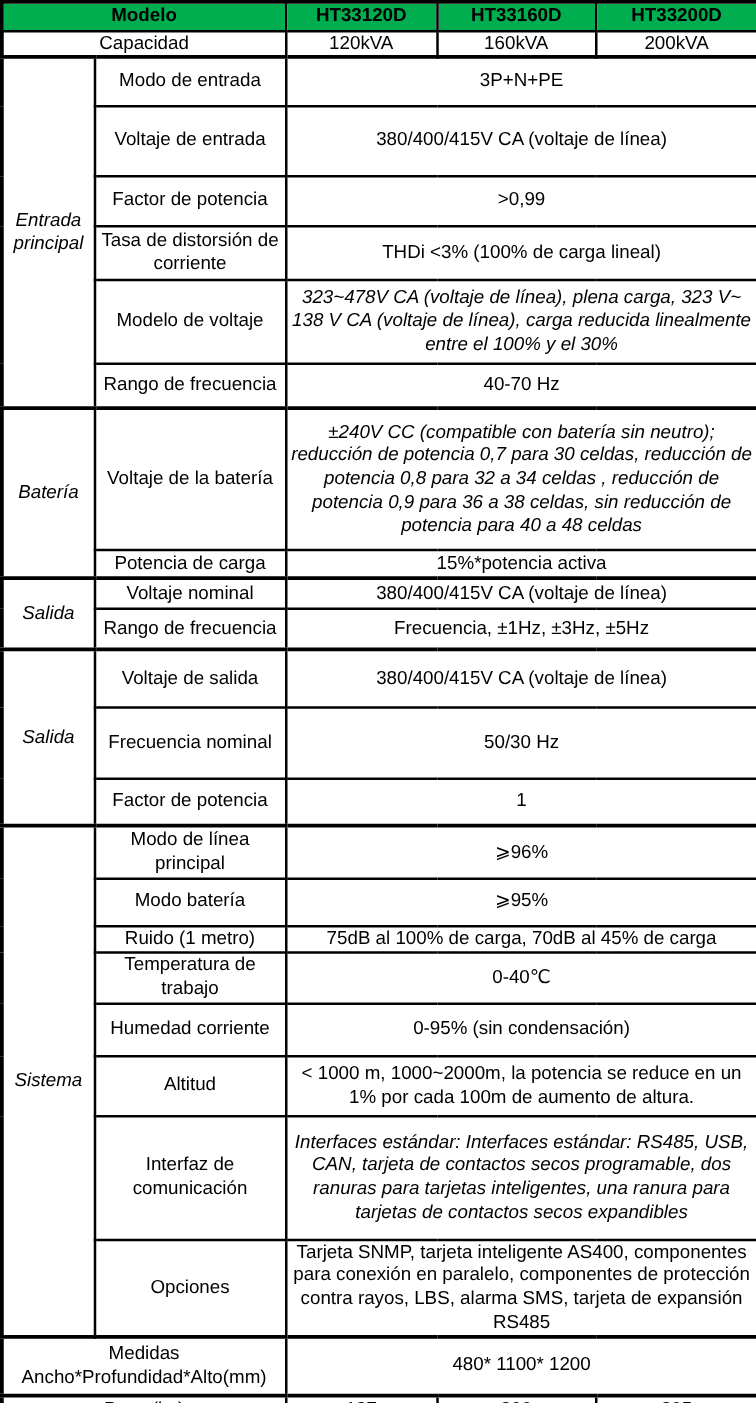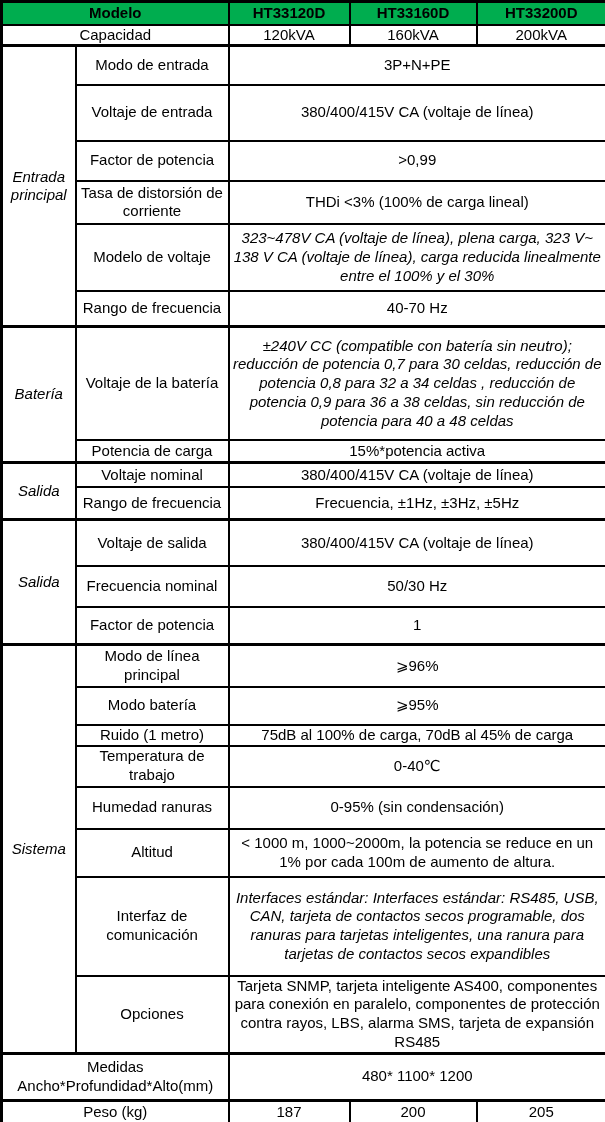--- a/index.html
+++ b/index.html
@@ -108,21 +108,21 @@
     <tr style="height:33px">
       <td class="lbl">Rango de frecuencia</td>
       <td colspan="3" class="val">Frecuencia, ±1Hz, ±3Hz, ±5Hz</td>
     </tr>
 
     <tr class="thick" style="height:46px">
       <td rowspan="3" class="cat">Salida</td>
       <td class="lbl">Voltaje de salida</td>
       <td colspan="3" class="val">380/400/415V CA (voltaje de línea)</td>
     </tr>
-    <tr style="height:41px">
+    <tr style="height:57px">
       <td class="lbl">Frecuencia nominal</td>
       <td colspan="3" class="val">50/30 Hz</td>
     </tr>
     <tr style="height:38px">
       <td class="lbl">Factor de potencia</td>
       <td colspan="3" class="val">1</td>
     </tr>
 
     <tr class="thick" style="height:42px">
       <td rowspan="8" class="cat">Sistema</td>
@@ -135,21 +135,21 @@
     </tr>
     <tr style="height:16px">
       <td class="lbl">Ruido (1 metro)</td>
       <td colspan="3" class="val">75dB al 100% de carga, 70dB al 45% de carga</td>
     </tr>
     <tr style="height:41px">
       <td class="lbl">Temperatura de trabajo</td>
       <td colspan="3" class="val">0-40℃</td>
     </tr>
     <tr style="height:42px">
-      <td class="lbl">Humedad ranuras</td>
+      <td class="lbl">Humedad corriente</td>
       <td colspan="3" class="val">0-95% (sin condensación)</td>
     </tr>
     <tr style="height:48px">
       <td class="lbl">Altitud</td>
       <td colspan="3" class="val">&lt; 1000 m, 1000~2000m, la potencia se reduce en un 1% por cada 100m de aumento de altura.</td>
     </tr>
     <tr style="height:99px">
       <td class="lbl">Interfaz de comunicación</td>
       <td colspan="3" class="val med">Interfaces estándar: Interfaces estándar: RS485, USB, CAN, tarjeta de contactos secos programable, dos ranuras para tarjetas inteligentes, una ranura para tarjetas de contactos secos expandibles</td>
     </tr>

